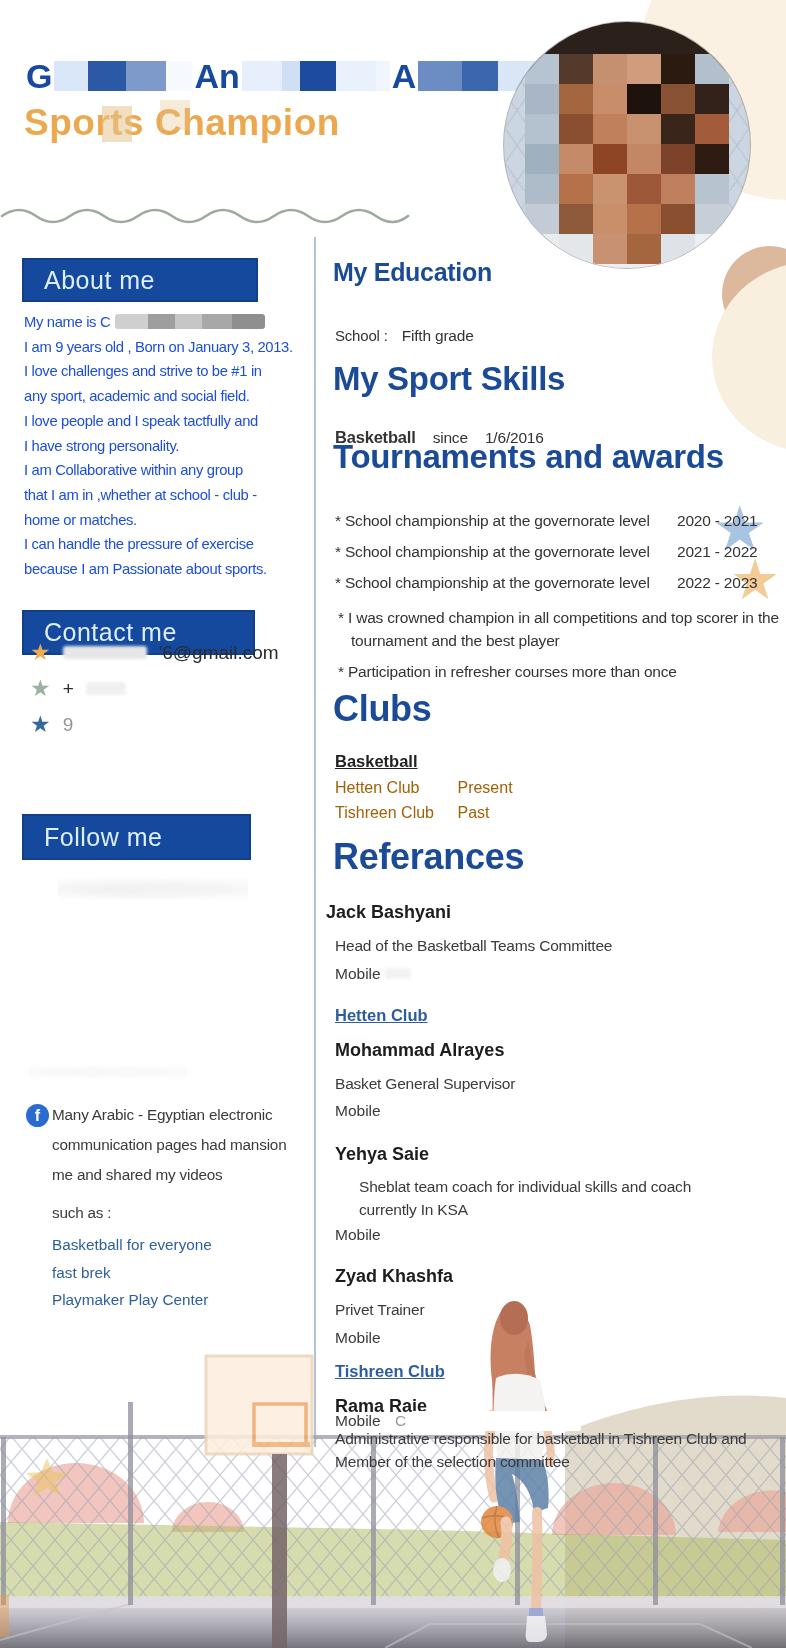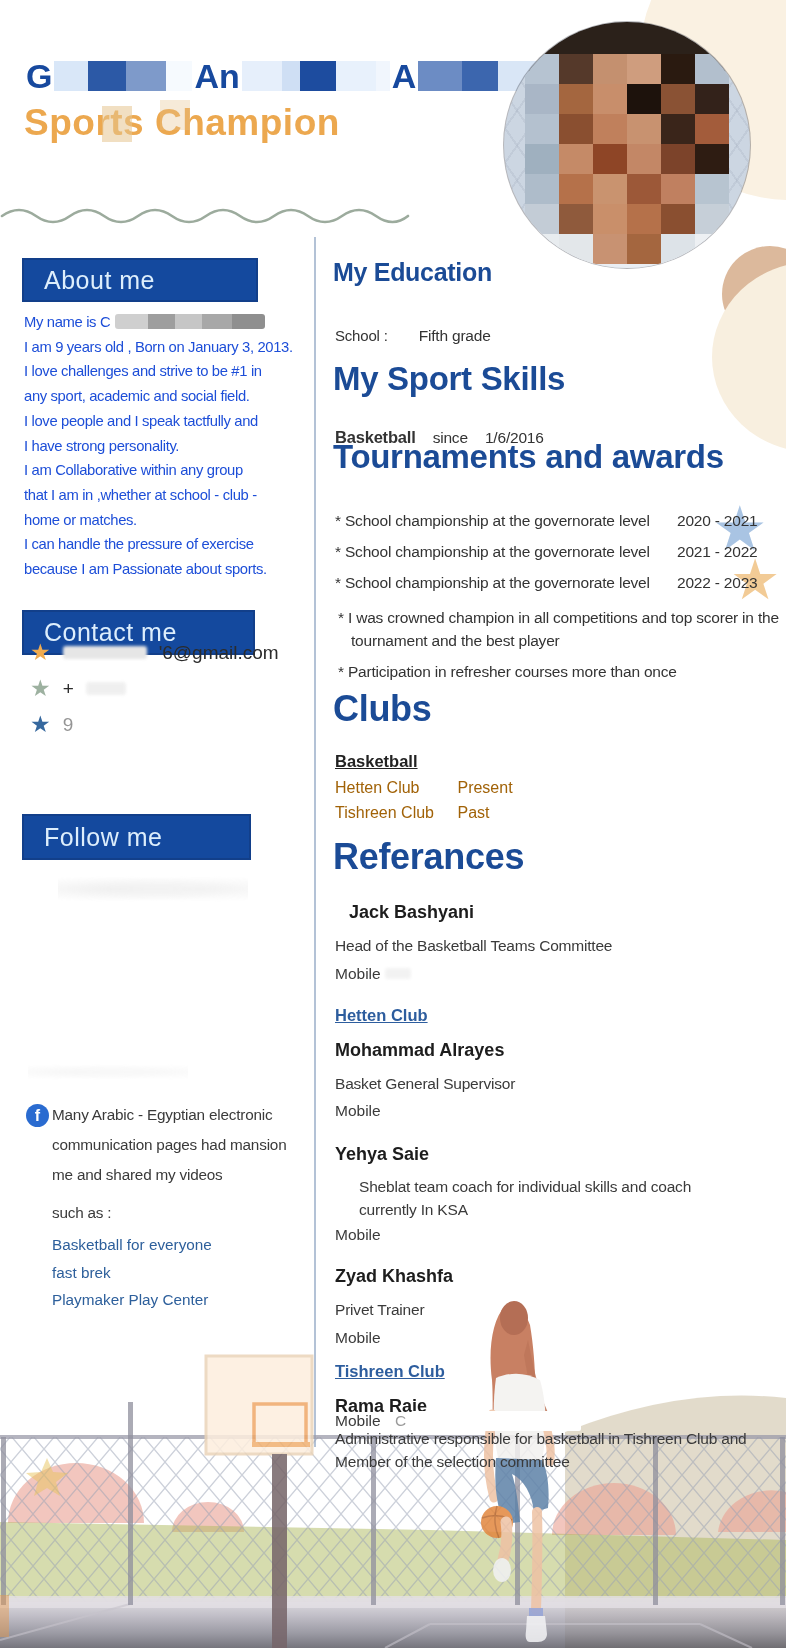--- a/index.html
+++ b/index.html
@@ -208,21 +208,21 @@
     <div>Basketball for everyone</div>
     <div>fast brek</div>
     <div>Playmaker Play Center</div>
   </div>
 
   <div class="abs divider"></div>
 
   <div class="abs sec-title z2" style="left:333px;top:258px;font-size:25px;">My Education</div>
   <div class="abs rbody z2" style="left:335px;top:327px;">
     <span style="font-size:15px;">School :</span>
-    <span style="margin-left:27px;text-align:center;">Fifth grade</span>
+    <span style="margin-left:10px;text-align:center;">Fifth grade</span>
   </div>
 
   <div class="abs sec-title z2" style="left:333px;top:360px;font-size:33px;">My Sport Skills</div>
   <div class="abs rbody z2" style="left:335px;top:428px;">
     <span style="font-weight:bold;font-size:16.5px;">Basketball</span>
     <span style="margin-left:13px;">since</span>
     <span style="margin-left:13px;">1/6/2016</span>
   </div>
 
   <div class="abs sec-title z2" style="left:333px;top:438px;font-size:33px;">Tournaments and awards</div>
@@ -251,21 +251,21 @@
     <span class="cname">Hetten Club</span>
     <span>Present</span>
   </div>
   <div class="abs club-row z2" style="left:335px;top:804px;">
     <span class="cname">Tishreen Club</span>
     <span>Past</span>
   </div>
 
   <div class="abs sec-title z2" style="left:333px;top:836px;font-size:36px;">Referances</div>
 
-  <div class="abs ref-name z2" style="left:349px;top:902px;">Jack Bashyani</div>
+  <div class="abs ref-name z2" style="left:326px;top:902px;">Jack Bashyani</div>
   <div class="abs ref-role z2" style="left:335px;top:935px;">Head of the Basketball Teams Committee</div>
   <div class="abs ref-mobile z2" style="left:335px;top:965px;">
     <span>Mobile</span>
     <span class="blur-blob" style="width:26px;height:11px;opacity:.5;"></span>
   </div>
 
   <div class="abs group-link z2" style="left:335px;top:1006px;">Hetten Club</div>
 
   <div class="abs ref-name z2" style="left:335px;top:1040px;">Mohammad Alrayes</div>
   <div class="abs ref-role z2" style="left:335px;top:1073px;">Basket General Supervisor</div>

